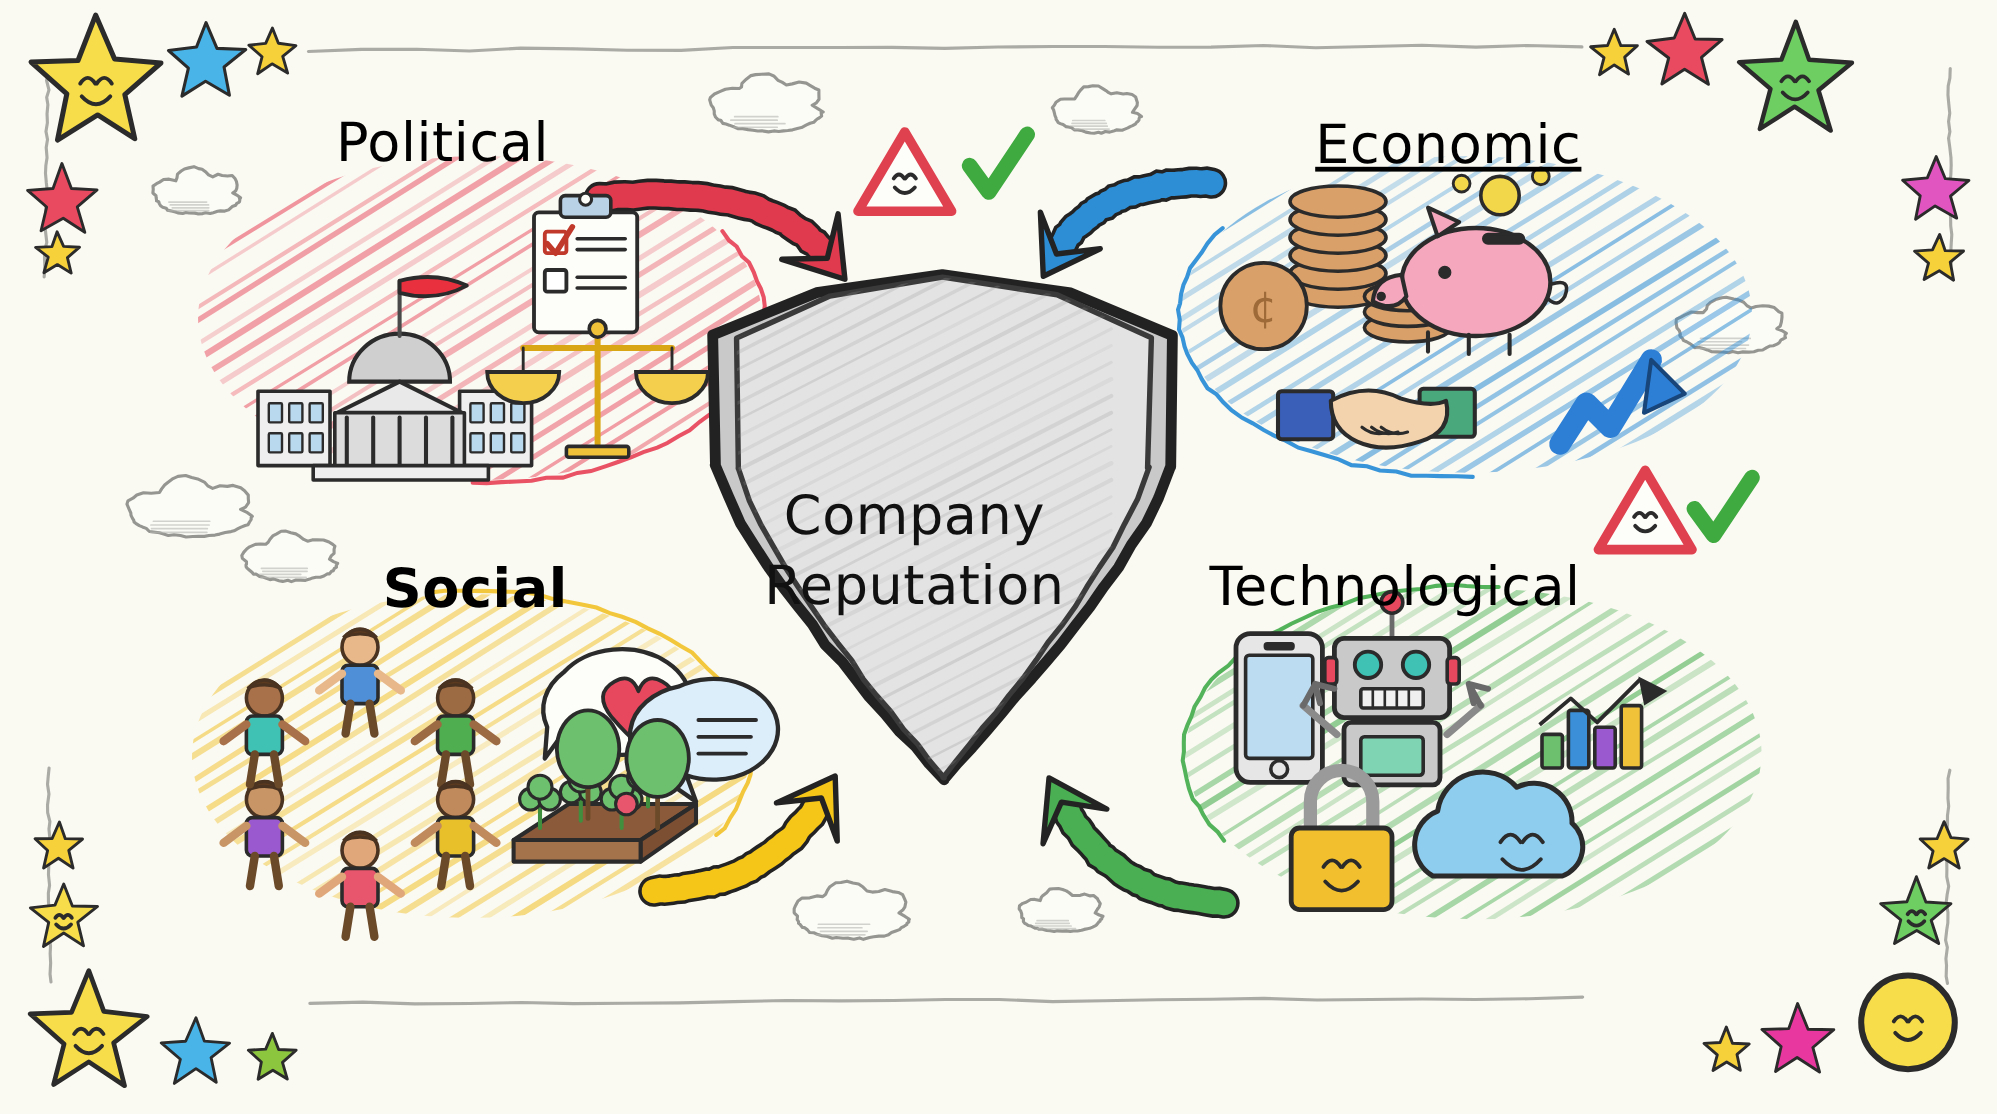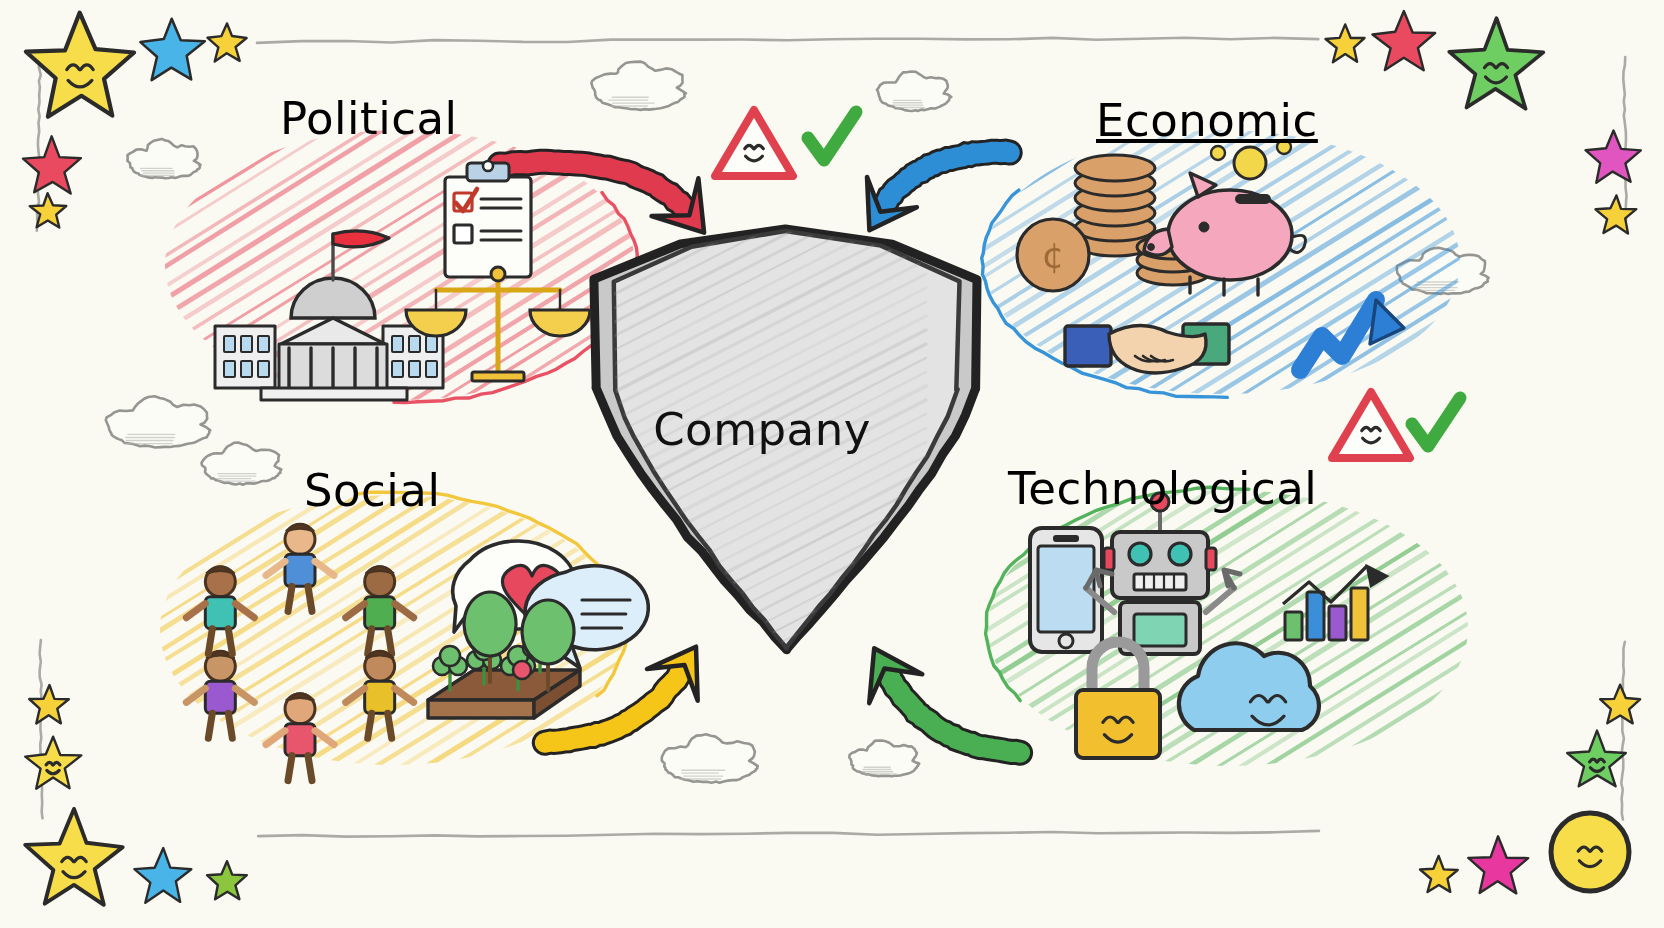--- a/index.html
+++ b/index.html
@@ -753,18 +753,19 @@
             <path d="M1590.5616 851.192 q 5.616 -8.424 11.232 0" fill="none" stroke="#2b2b2b" stroke-width="3.2" stroke-linecap="round"></path>
             <path d="M1579.3296 860.7392 q 10.670399999999999 11.7936 21.340799999999998 0" fill="none" stroke="#2b2b2b" stroke-width="3.2" stroke-linecap="round"></path>
           </g>
         </g>
       </g>
     </svg>
   </div>
 
 <div class="lbl quad-label" style="left:280px; top:92px;">Political</div>
 <div class="lbl quad-label" style="left:1096px; top:94px;text-decoration:underline;">Economic</div>
-<div class="lbl quad-label" style="left:304px; top:464px;">Social</div>
+<div class="lbl quad-label" style="left:319px; top:464px;font-weight:bold;">Social</div>
 <div class="lbl quad-label" style="left:1008px; top:462px;">Technological</div>
 
 <div class="lbl shield-label" style="left:612px; top:380px; width:300px;margin-top:21px;">
   <div>Company</div>
+  <div>Reputation</div>
 </div>
 
 </body></html>

